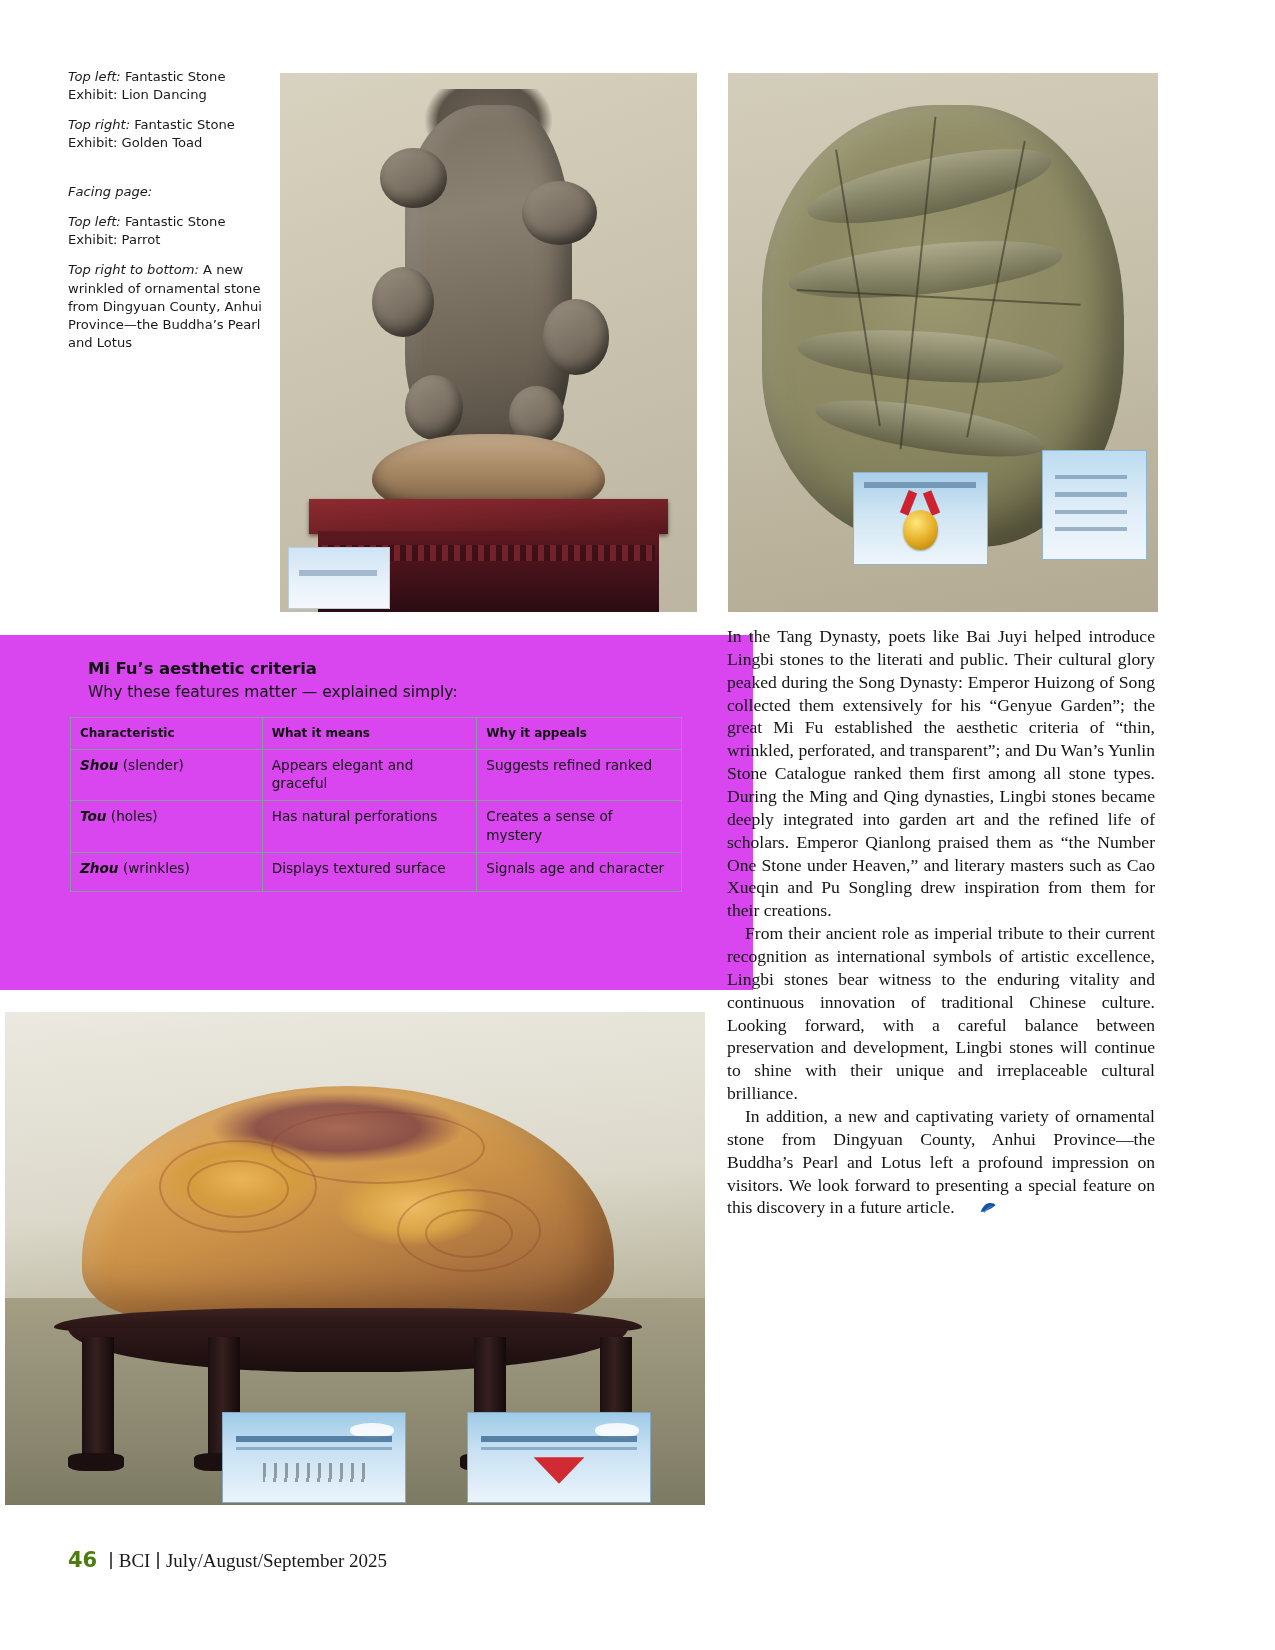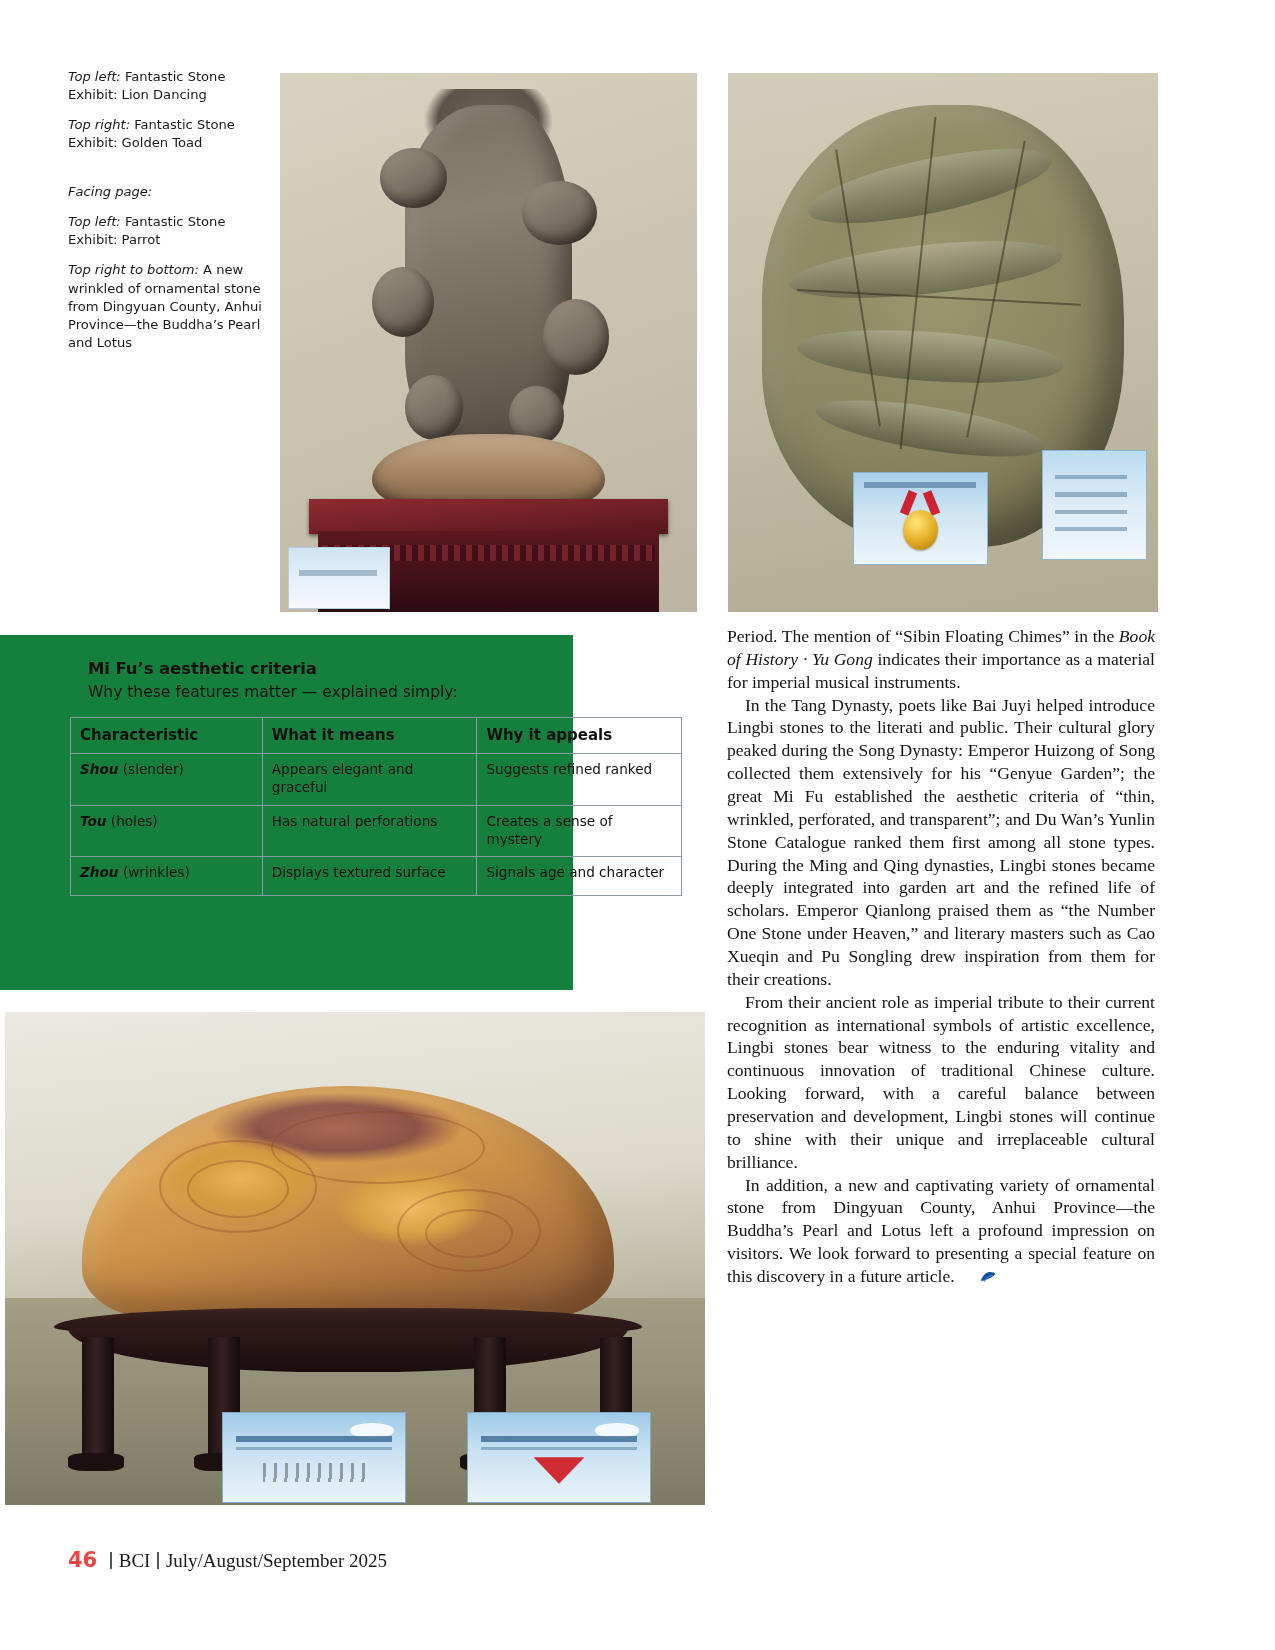--- a/index.html
+++ b/index.html
@@ -296,23 +296,23 @@
     width: 28%; height: 30%;
     background: #d02a32;
     clip-path: polygon(0 0, 100% 0, 50% 100%);
   }
 
   
   #mifu-box {
     position: absolute;
     left: 0;
     top: 635px;
-    width: 573px;
+    width: 753px;
     height: 355px;
-    background: #15803d;
+    background: #d946ef;
   }
   #mifu-title {
     position: absolute;
     left: 88px;
     top: 24px;
     font-family: "DejaVu Sans", sans-serif;
     font-weight: bold;
     font-size: 16.5px;
     color: #101010;
     letter-spacing: -0.1px;
@@ -337,21 +337,21 @@
   }
   #mifu-table th, #mifu-table td {
     border: 1px solid #8a9aa2;
     padding: 6px 9px 8px 9px;
     text-align: left;
     vertical-align: top;
     line-height: 1.34;
   }
   #mifu-table th {
     font-weight: bold;
-    font-size: 15px;
+    font-size: 12px;
     padding-top: 7px;
     padding-bottom: 8px;
   }
   #mifu-table col.c1 { width: 192px; }
   #mifu-table col.c2 { width: 215px; }
   #mifu-table col.c3 { width: 205px; }
   #mifu-table td.term .rom { font-style: italic; font-weight: bold; }
   .cell-tall { height: 24px; }
 
   
@@ -387,21 +387,21 @@
     font-size: 19px;
     color: #1a1a1a;
     display: flex;
     align-items: baseline;
     gap: 7px;
   }
   #footer .pagenum {
     font-family: "DejaVu Sans", sans-serif;
     font-weight: bold;
     font-size: 21px;
-    color: #ef4444;
+    color: #4d7c0f;
     margin-right: 6px;
   }
   #footer .rule {
     display: inline-block;
     width: 1.5px;
     height: 17px;
     background: #555;
     transform: translateY(2px);
   }
 </style>
@@ -530,21 +530,20 @@
   </div>
   <div class="placard-b">
     <div class="pl-cloud"></div>
     <div class="pl-hdr"></div>
     <div class="pl-sub"></div>
     <div class="pl-v"></div>
   </div>
 </div>
 
 <div id="body-column">
-  <p><span>Period. The mention of “Sibin Floating Chimes” in the </span><em>Book of History · Yu Gong</em><span> indicates their importance as a material for imperial musical instruments.</span></p>
   <p>In the Tang Dynasty, poets like Bai Juyi helped introduce Lingbi stones to the literati and public. Their cultural glory peaked during the Song Dynasty: Emperor Huizong of Song collected them extensively for his “Genyue Garden”; the great Mi Fu established the aesthetic criteria of “thin, wrinkled, perforated, and transparent”; and Du Wan’s Yunlin Stone Catalogue ranked them first among all stone types. During the Ming and Qing dynasties, Lingbi stones became deeply integrated into garden art and the refined life of scholars. Emperor Qianlong praised them as “the Number One Stone under Heaven,” and literary masters such as Cao Xueqin and Pu Songling drew inspiration from them for their creations.</p>
   <p>From their ancient role as imperial tribute to their current recognition as international symbols of artistic excellence, Lingbi stones bear witness to the enduring vitality and continuous innovation of traditional Chinese culture. Looking forward, with a careful balance between preservation and development, Lingbi stones will continue to shine with their unique and irreplaceable cultural brilliance.</p>
   <p><span>In addition, a new and captivating variety of ornamental stone from Dingyuan County, Anhui Province—the Buddha’s Pearl and Lotus left a profound impression on visitors. We look forward to presenting a special feature on this discovery in a future article.</span><span class="endmark"><svg viewBox="0 0 24 18" width="20" height="15" aria-hidden="true">
           <path d="M2 14c2-5 5-9 9-10 3-1 7 0 9 2-2 1-3 3-5 4-3 2-7 3-10 4z" fill="#1a4fa0"></path>
           <path d="M6 15c3-4 7-7 11-8" stroke="#3f7fd0" stroke-width="1.4" fill="none"></path>
           <circle cx="17" cy="6" r="1.6" fill="#1a4fa0"></circle>
         </svg></span></p>
 </div>
 
 <div id="footer">

